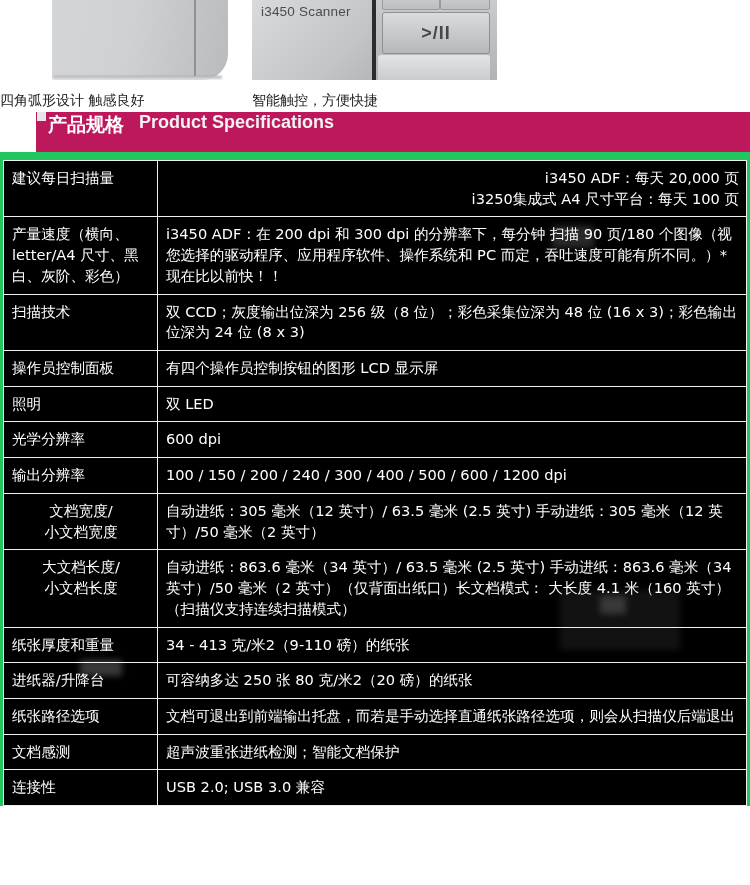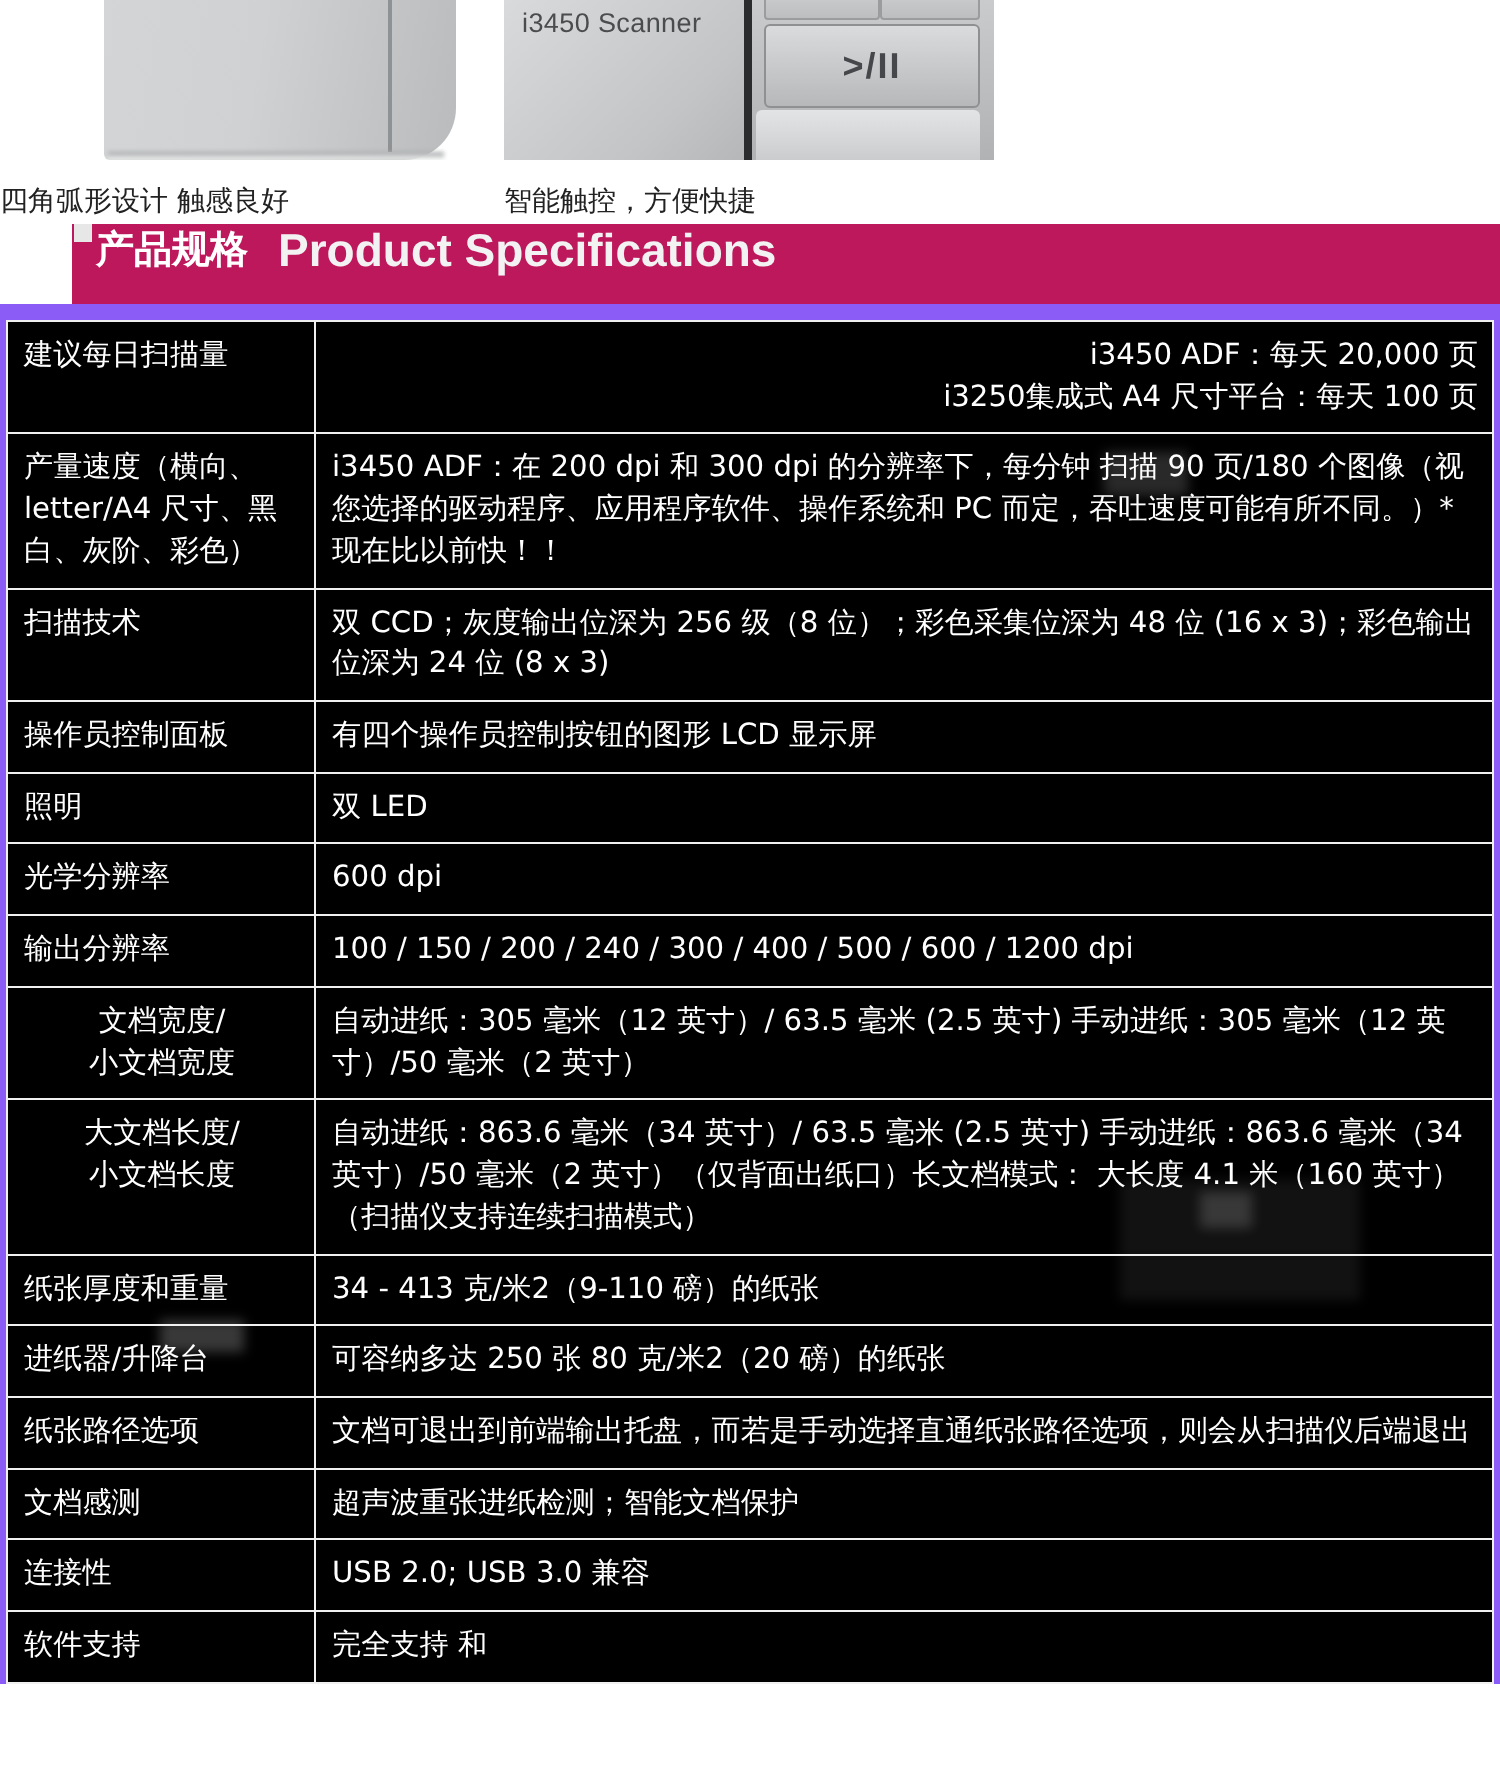--- a/index.html
+++ b/index.html
@@ -207,31 +207,31 @@
     flex: 0 0 auto;
   }
   .sec-cn {
     font-size: 19px;
     font-weight: bold;
     color: #ffffff;
     font-family: "DejaVu Sans", sans-serif;
     letter-spacing: 0px;
   }
   .sec-en {
-    font-size: 23px;
+    font-size: 18px;
     font-weight: bold;
     color: #f2f2f2;
     margin-left: 15px;
     font-family: "Liberation Sans", sans-serif;
   }
 
   
   .spec-wrap {
     width: 750px;
-    background: #8b5cf6;
+    background: #22c55e;
     padding-top: 8px;
     box-sizing: border-box;
   }
   table.spec {
     width: 744px;
     margin: 0 3px;
     border-collapse: collapse;
     background: #000000;
     table-layout: fixed;
   }
@@ -362,24 +362,20 @@
             <td class="val">文档可退出到前端输出托盘，而若是手动选择直通纸张路径选项，则会从扫描仪后端退出</td>
           </tr>
           <tr>
             <td class="lbl">文档感测</td>
             <td class="val">超声波重张进纸检测；智能文档保护</td>
           </tr>
           <tr>
             <td class="lbl">连接性</td>
             <td class="val">USB 2.0; USB 3.0 兼容</td>
           </tr>
-          <tr>
-            <td class="lbl">软件支持</td>
-            <td class="val">完全支持 和</td>
-          </tr>
         </tbody>
     </table>
   </div>
 
   <div class="watermark wm4"></div>
   <div class="watermark wm1"></div>
   <div class="watermark wm2"></div>
   <div class="watermark wm3"></div>
 
 </div>

